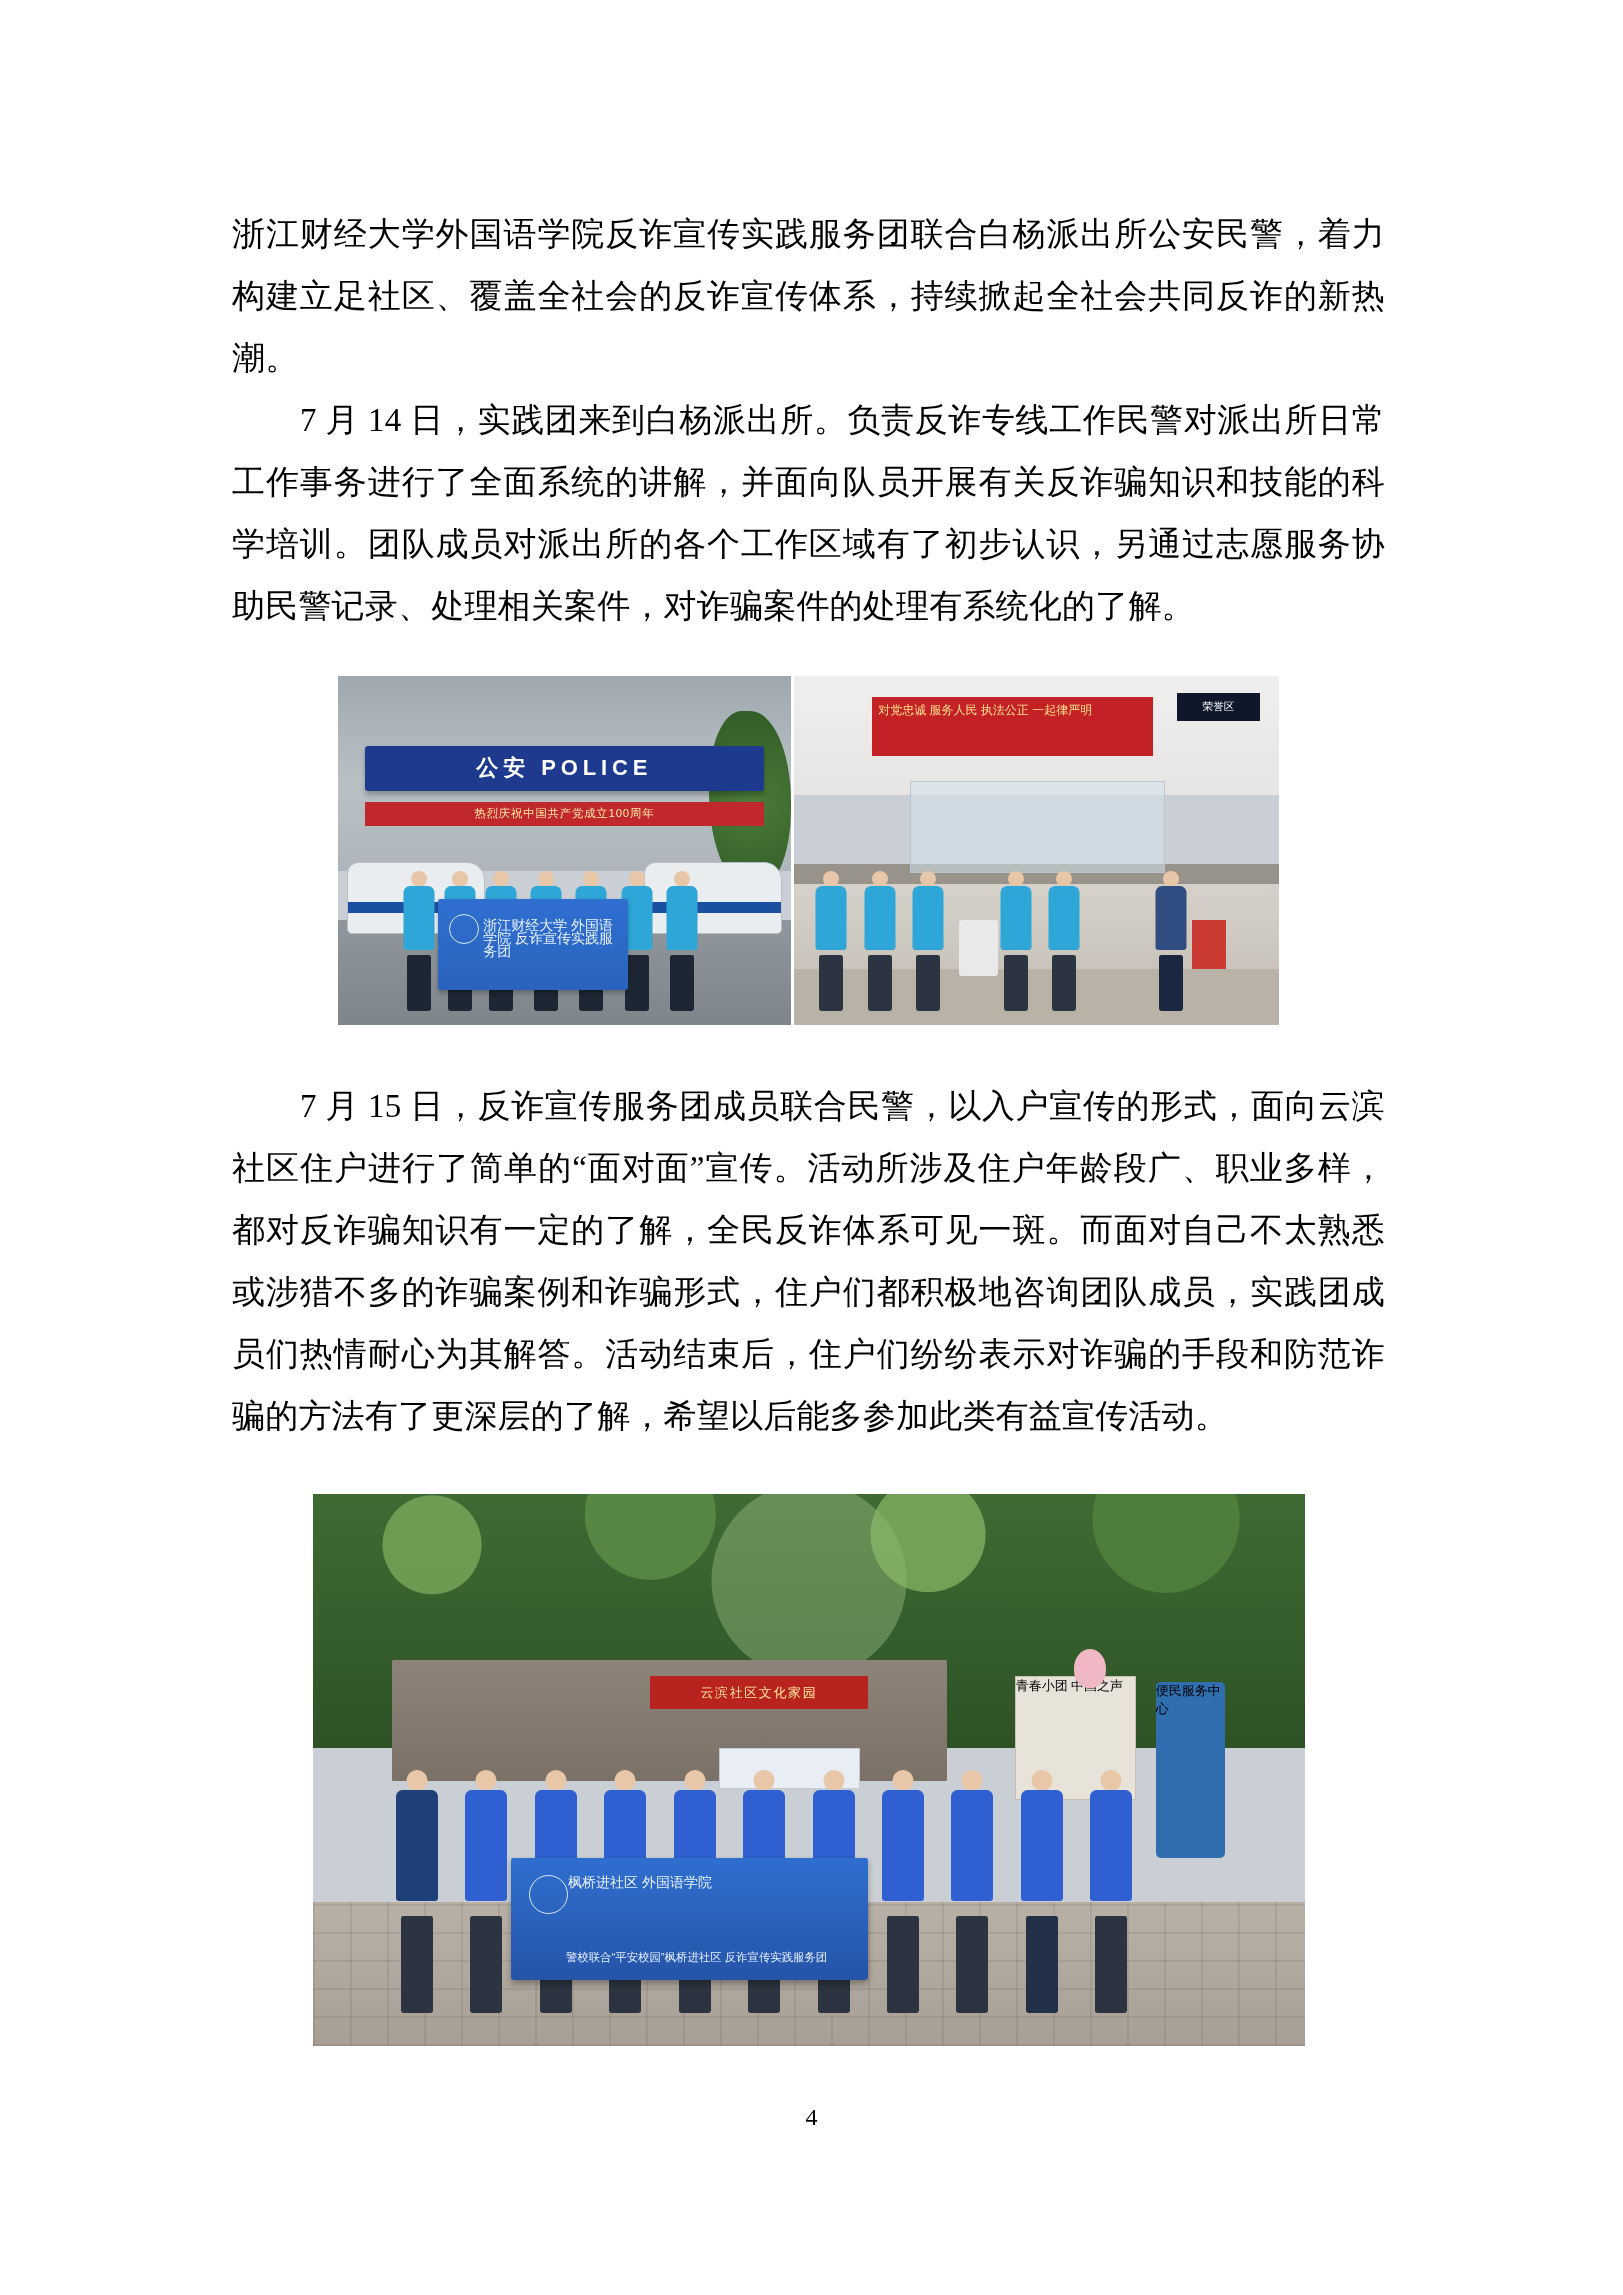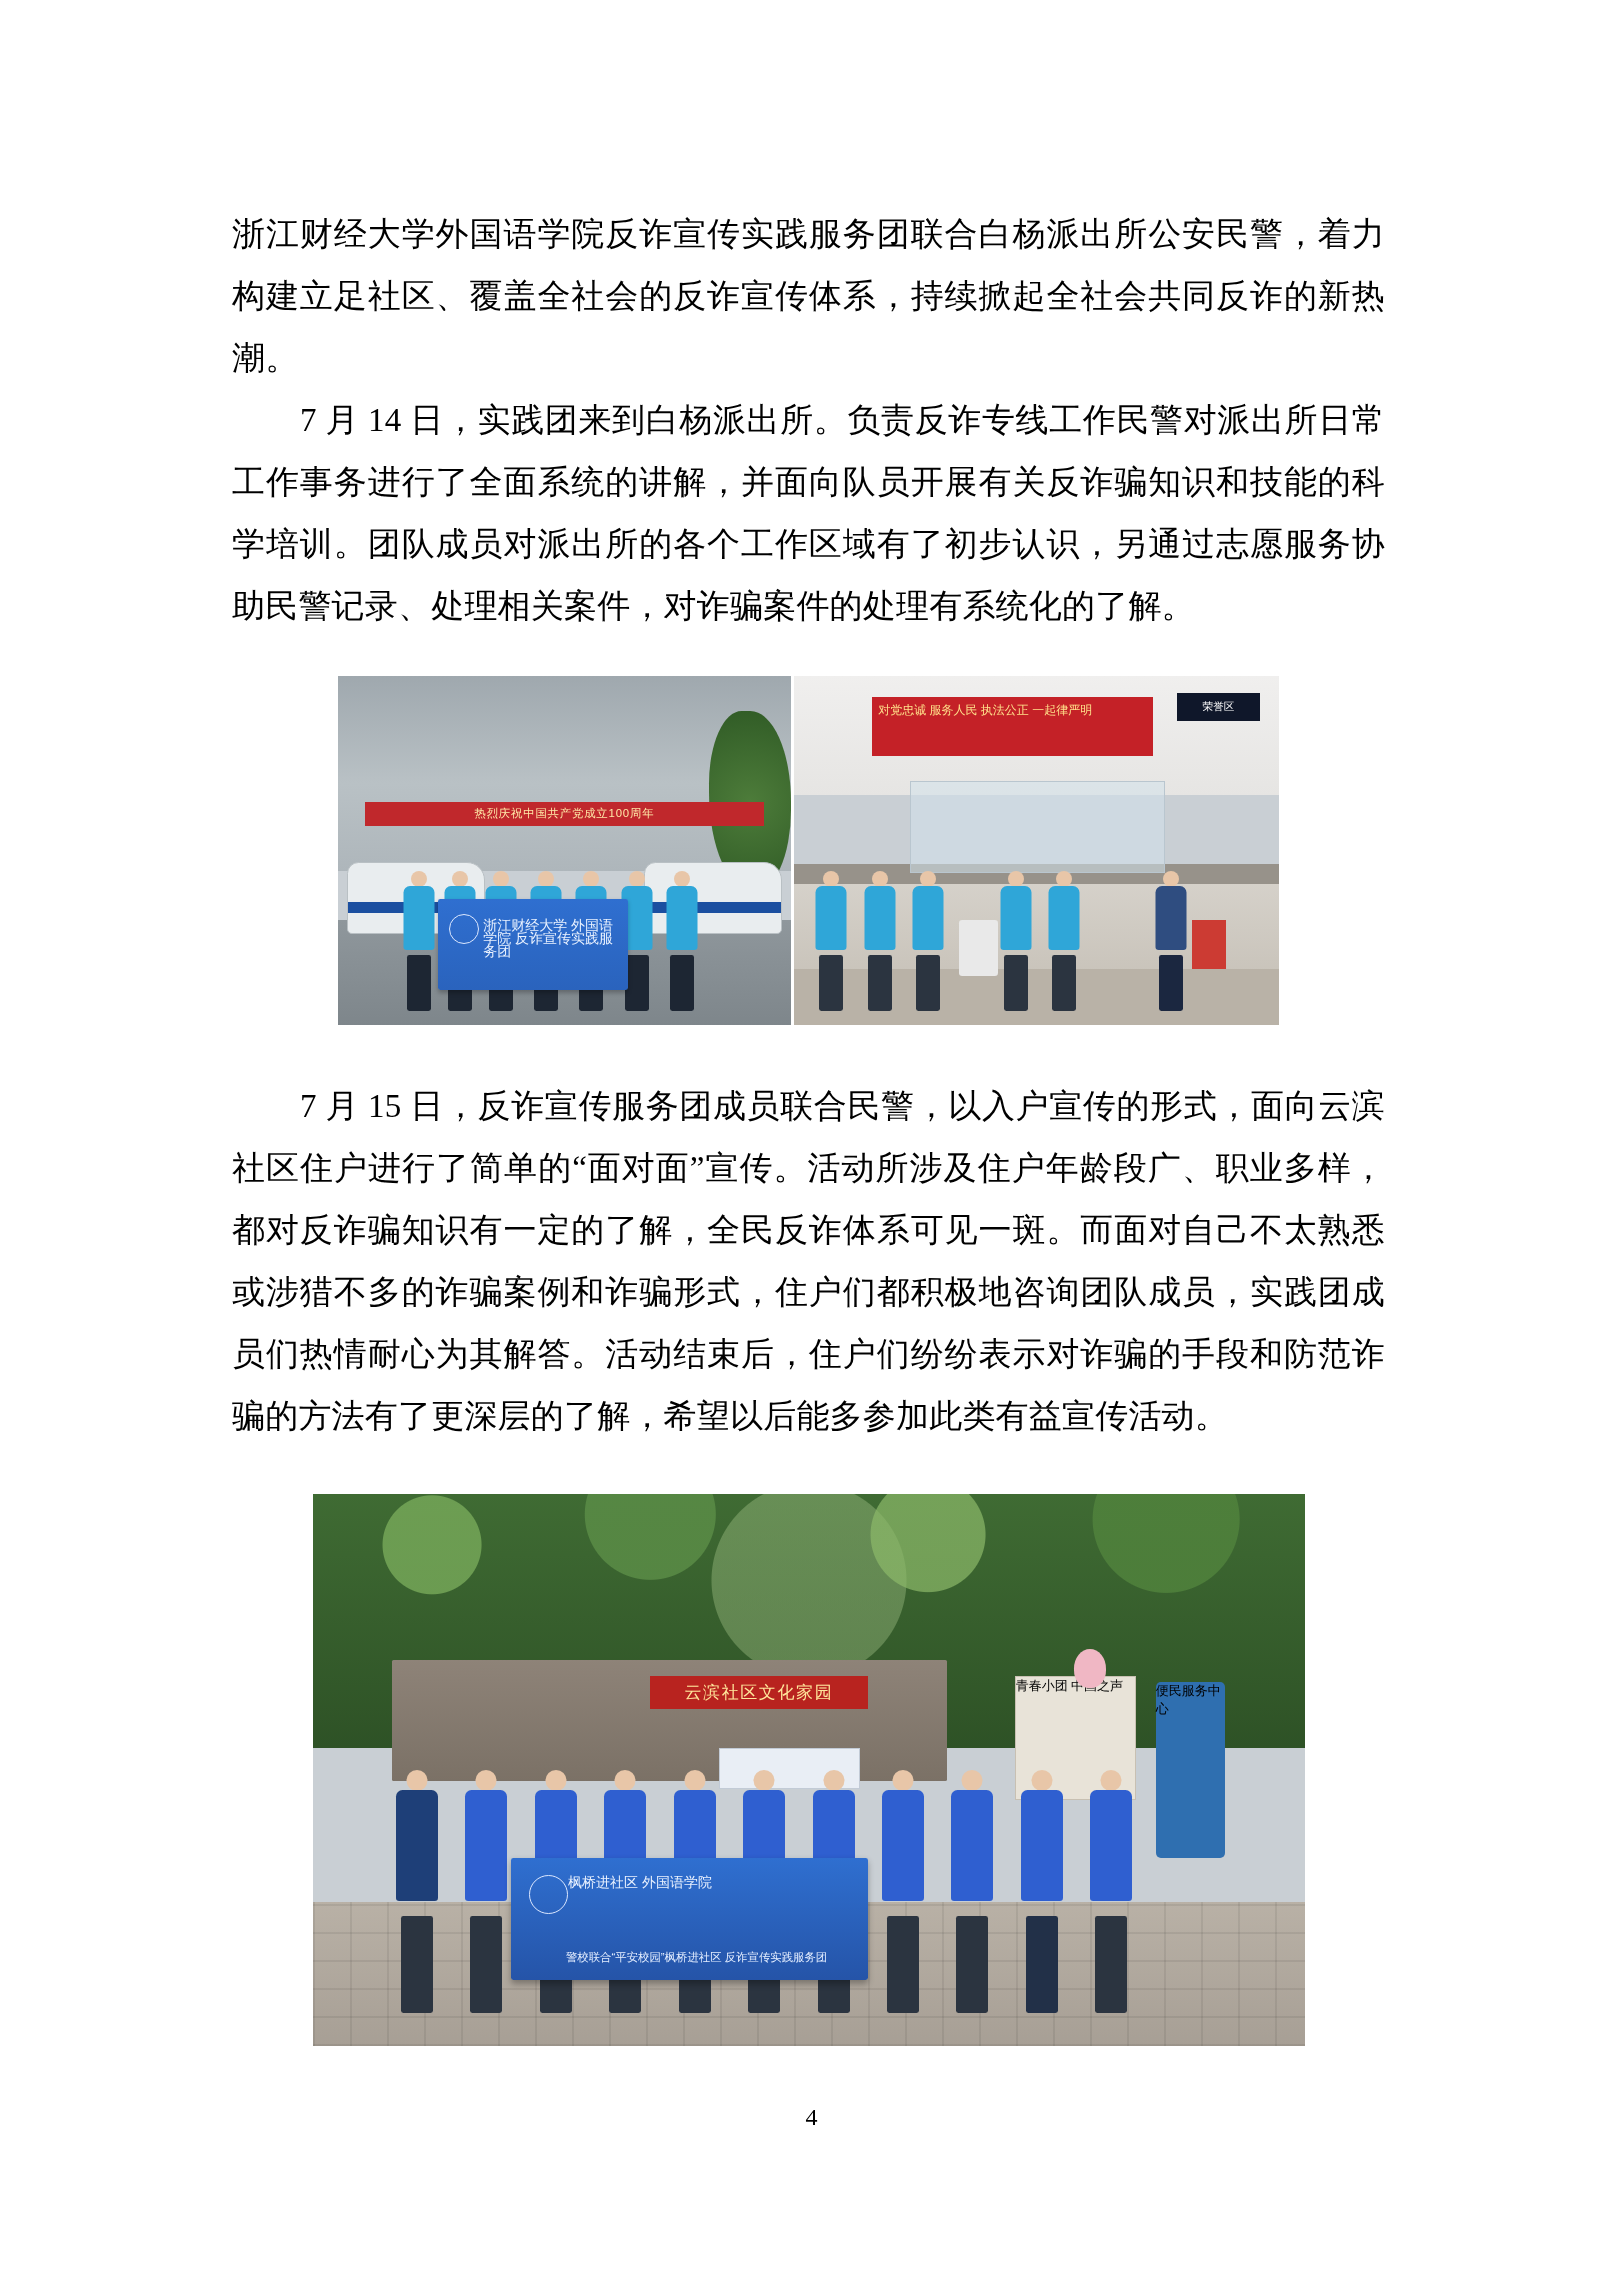--- a/index.html
+++ b/index.html
@@ -206,21 +206,21 @@
       radial-gradient(circle at 86% 10%, rgba(80,130,60,.85) 0 73px, transparent 74px),
       radial-gradient(circle at 50% 34%, rgba(180,210,150,.35) 0 97px, transparent 98px);
   }
   .p3 .wall {
     position: absolute; left: 8%; top: 30%; width: 56%; height: 22%;
     background: linear-gradient(#8e8378, #7b7166);
     border-radius: 1.6px;
   }
   .p3 .signRed {
     position: absolute; left: 34%; top: 33%; width: 22%; height: 6%;
-    background: #b8231f; color: #ffe79c; font-size: 17px;
+    background: #b8231f; color: #ffe79c; font-size: 13px;
     display:flex; align-items:center; justify-content:center;
     letter-spacing: 1.6px;
     font-family: "Liberation Sans", sans-serif;
   }
   .p3 .ground {
     position: absolute; left:0; bottom:0; width:100%; height: 26%;
     background: linear-gradient(#b9b1a6, #a79f95);
   }
   .p3 .pavement {
     position: absolute; left:0; bottom:0; width:100%; height: 26%;
@@ -290,20 +290,23 @@
     <p class="para">浙江财经大学外国语学院反诈宣传实践服务团联合白杨派出所公安民警，着力构建立足社区、覆盖全社会的反诈宣传体系，持续掀起全社会共同反诈的新热潮。</p>
 
     <p class="para indent">7 月 14 日，实践团来到白杨派出所。负责反诈专线工作民警对派出所日常工作事务进行了全面系统的讲解，并面向队员开展有关反诈骗知识和技能的科学培训。团队成员对派出所的各个工作区域有了初步认识，另通过志愿服务协助民警记录、处理相关案件，对诈骗案件的处理有系统化的了解。</p>
 
     <div class="fig-row1">
 
       <div class="photo p1">
         <div class="sky"></div>
         <div class="bldg"></div>
         <div class="tree"></div>
+        <div class="canopy">
+          <div class="canopy-text">公安  POLICE</div>
+        </div>
         <div class="banner">热烈庆祝中国共产党成立100周年</div>
         <div class="ground"></div>
         <div class="car left">
             <div class="stripe"></div>
           </div>
         <div class="car right">
             <div class="stripe"></div>
           </div>
 
         <div class="person navy" style="left:14%">

